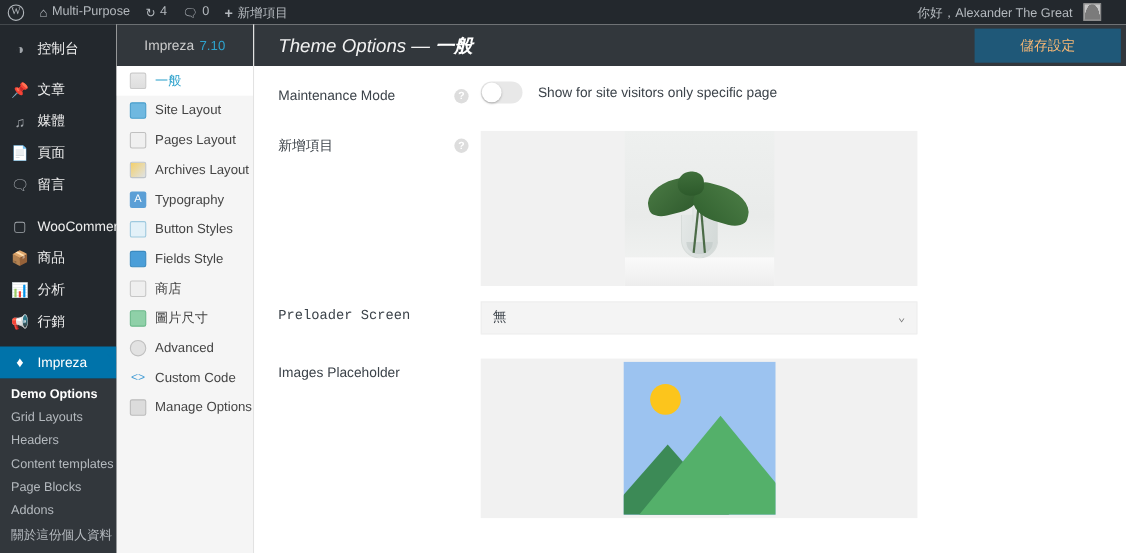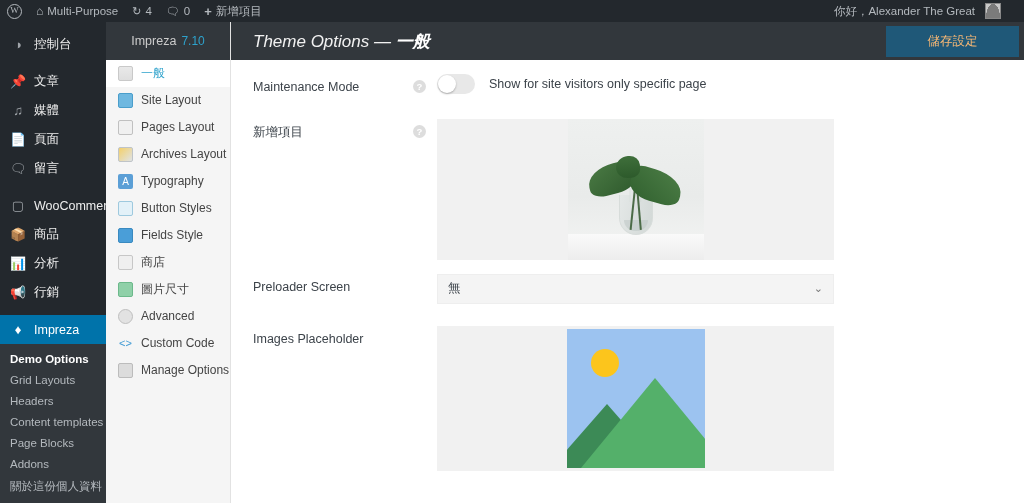--- a/index.html
+++ b/index.html
@@ -433,21 +433,21 @@
               <span class="stem s1"></span>
               <span class="stem s2"></span>
               <span class="leaf l1"></span>
               <span class="leaf l2"></span>
               <span class="leaf l3"></span>
             </div>
           </div>
         </div>
       </div>
 
-      <div class="row" style="">
+      <div class="row" style="font-family:Liberation Mono, monospace;">
         <div class="row-label">Preloader Screen</div>
         <div class="row-help"></div>
         <div class="row-field">
           <div class="select">
             <span>無</span>
             <span class="chev">⌄</span>
           </div>
         </div>
       </div>
 

